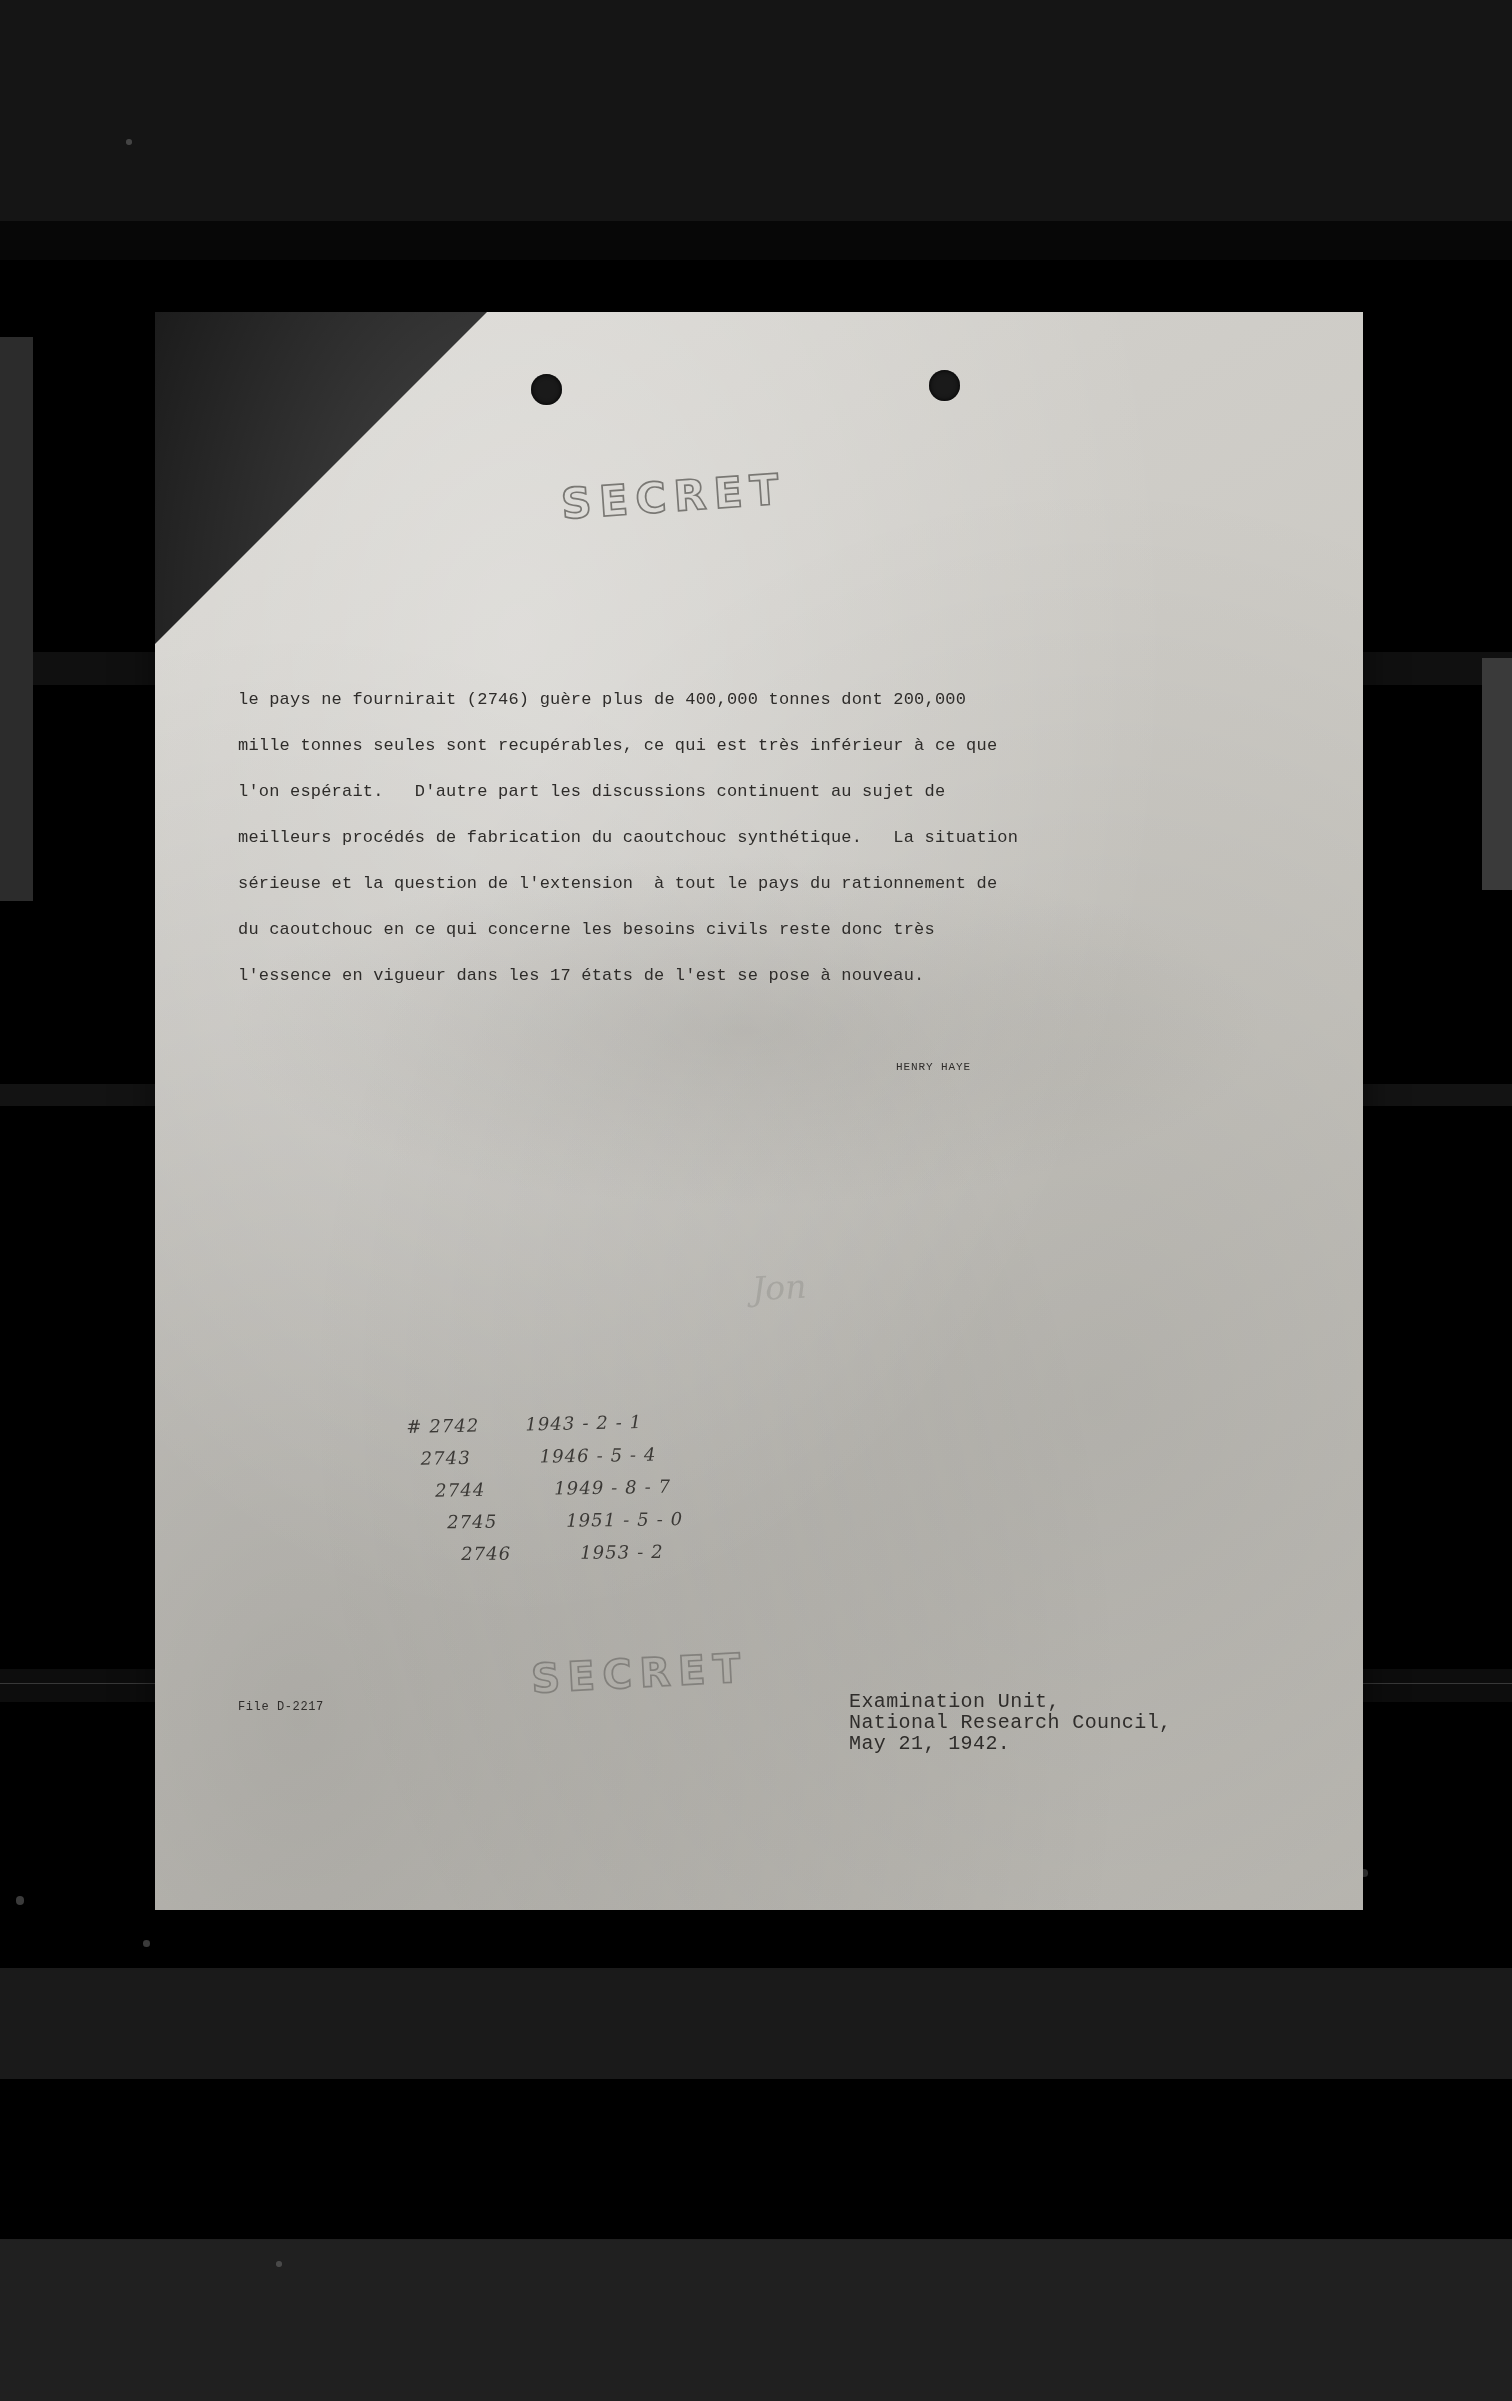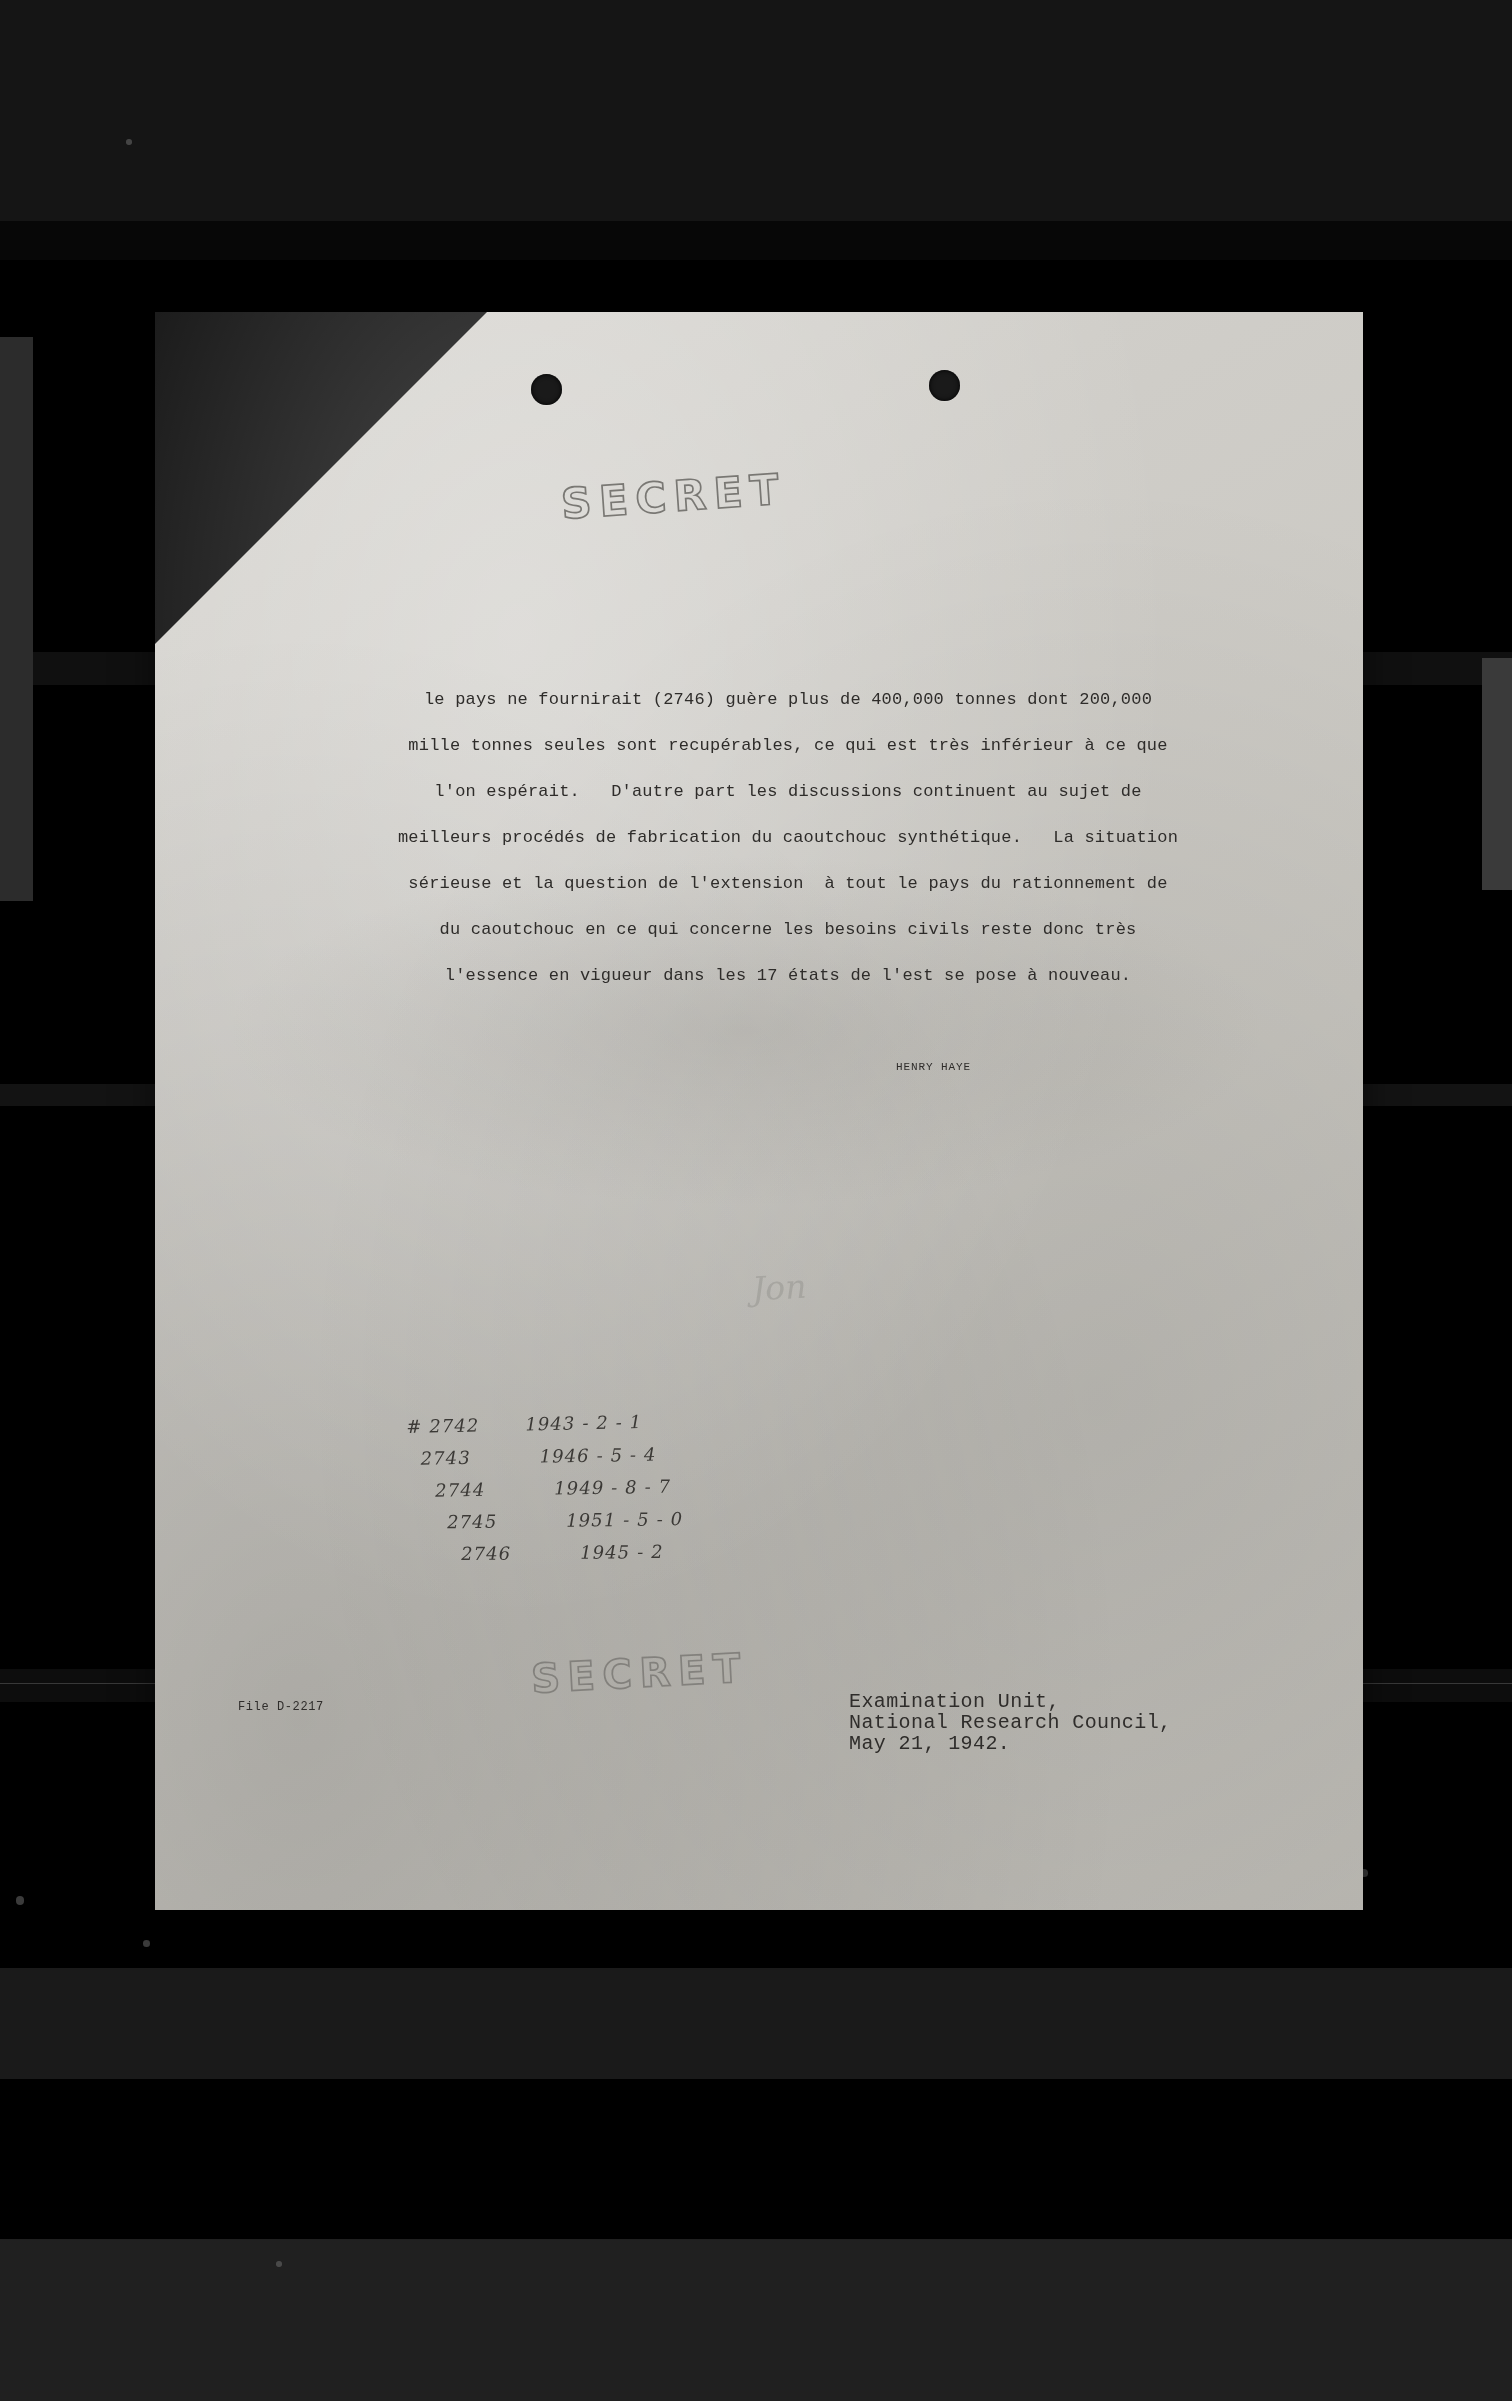--- a/index.html
+++ b/index.html
@@ -146,21 +146,20 @@
     top: 365px;
     width: 1100px;
   }
   .body-line {
     font-family: "Liberation Mono", monospace;
     font-size: 17px;
     line-height: 46px;
     color: #2e2c2a;
     letter-spacing: 0.2px;
     white-space: pre-wrap;
-    text-align: center;
   }
   .signature {
     position: absolute;
     left: 741px;
     top: 749px;
     font-family: "Liberation Mono", monospace;
     font-size: 11px;
     letter-spacing: 0.9px;
     color: #2e2c2a;
   }
@@ -275,21 +274,21 @@
     <div class="hand-row r2">
       <span class="hand-num">2743</span><span class="hand-date">1946 - 5 - 4</span>
     </div>
     <div class="hand-row r3">
       <span class="hand-num">2744</span><span class="hand-date">1949 - 8 - 7</span>
     </div>
     <div class="hand-row r4">
       <span class="hand-num">2745</span><span class="hand-date">1951 - 5 - 0</span>
     </div>
     <div class="hand-row r5">
-      <span class="hand-num">2746</span><span class="hand-date">1945 - 2</span>
+      <span class="hand-num">2746</span><span class="hand-date">1953 - 2</span>
     </div>
   </div>
 
   <div class="stamp stamp-bottom">SECRET</div>
 
   <div class="footer-left">File D-2217</div>
 
   <div class="footer-right">
     <div>Examination Unit,</div>
     <div>National Research Council,</div>

